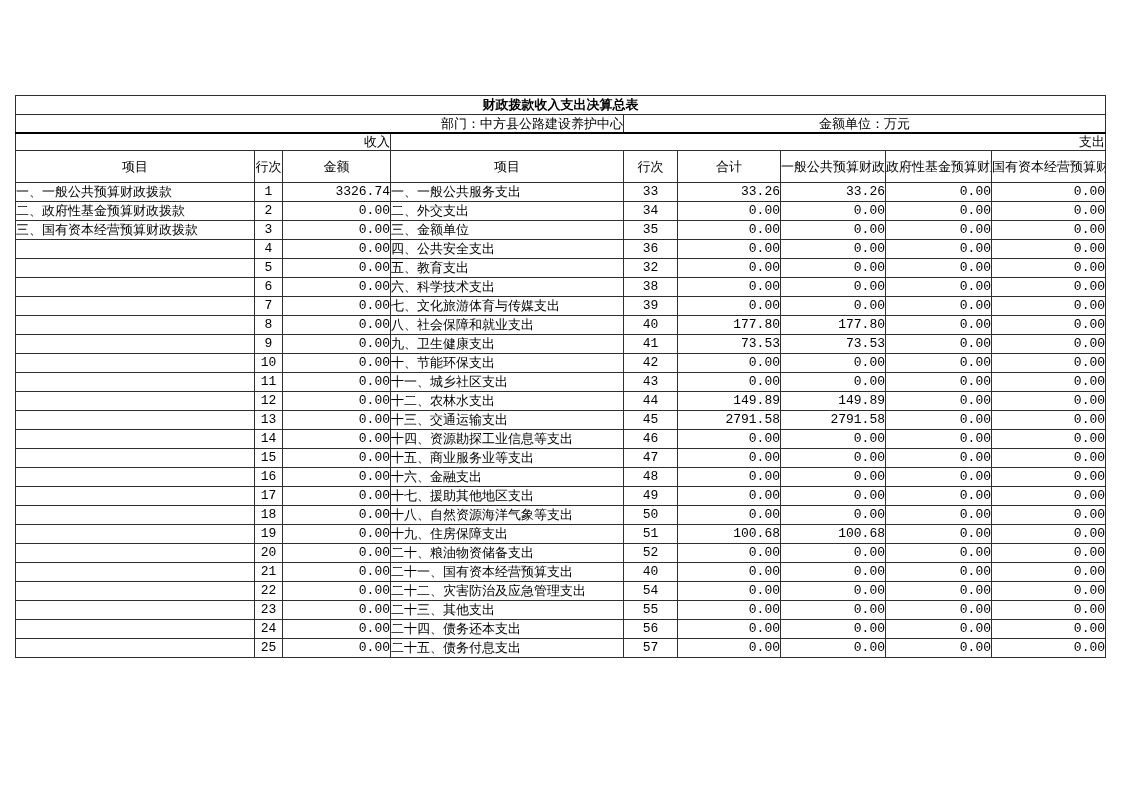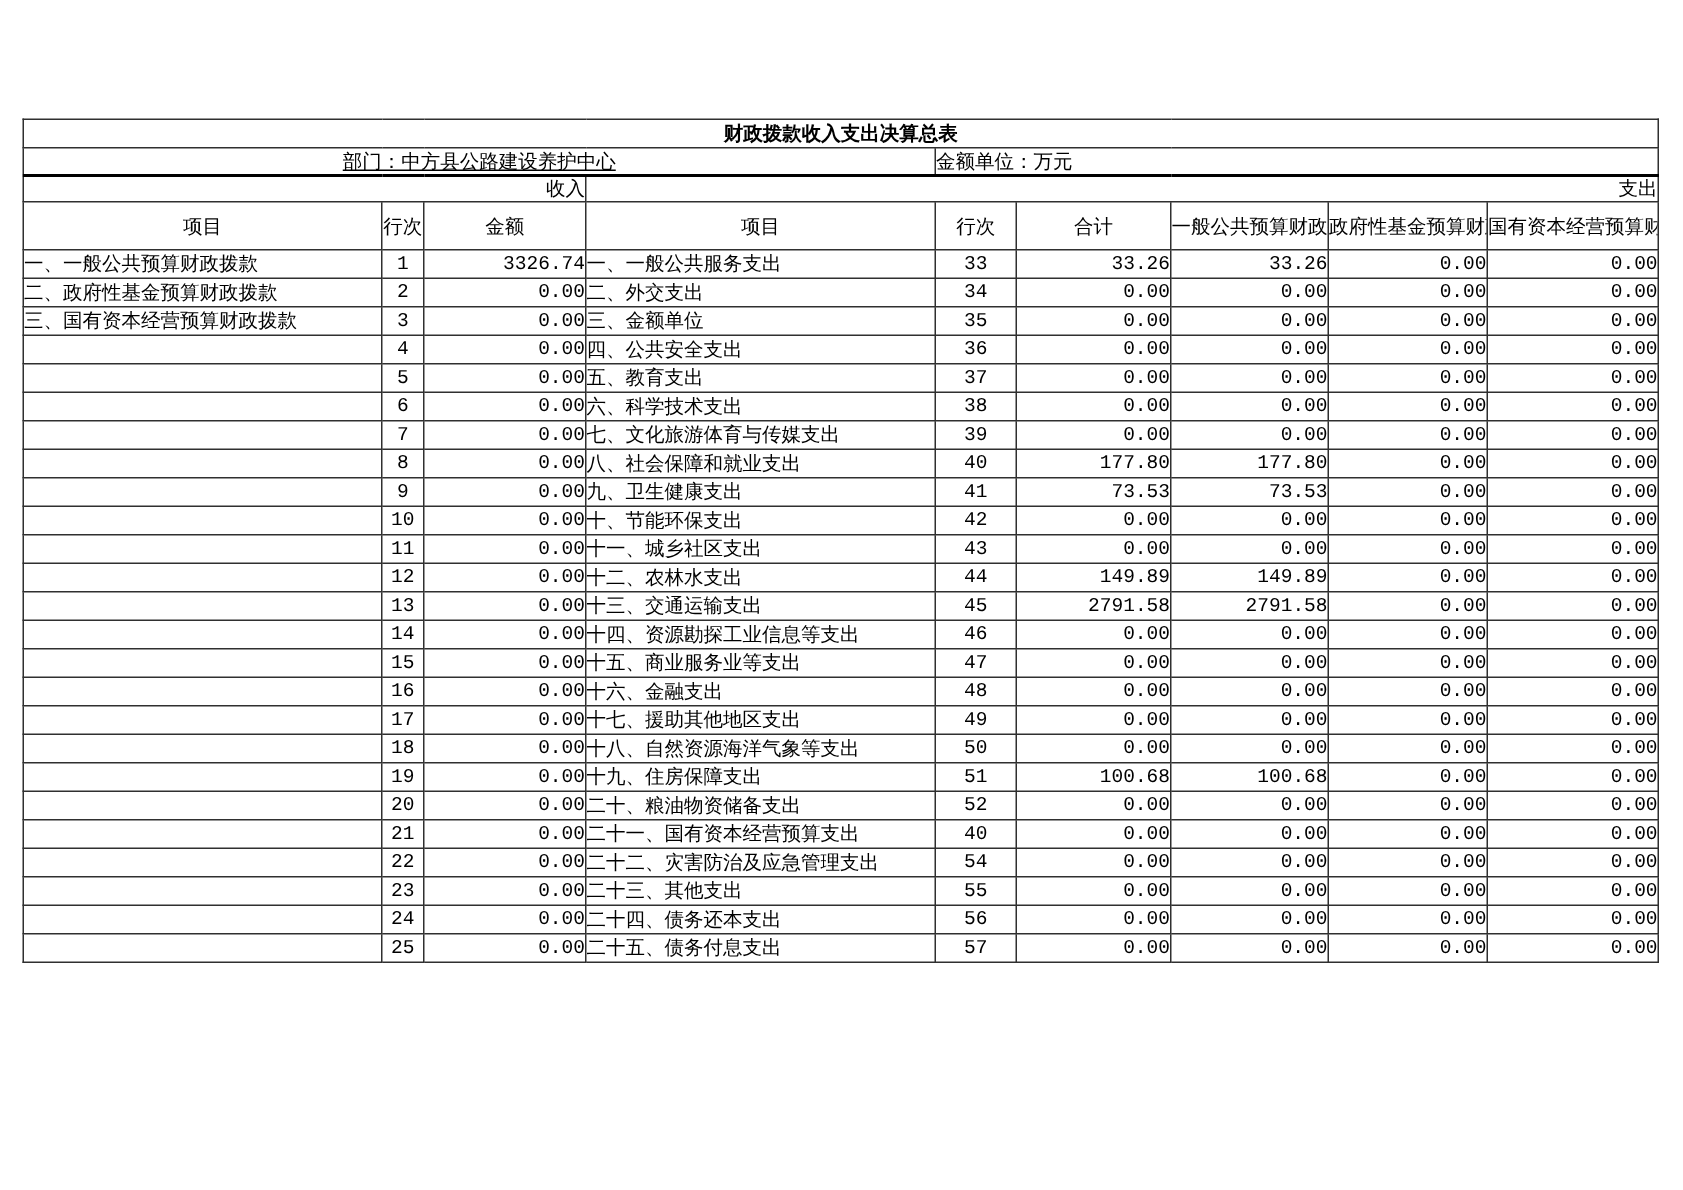--- a/index.html
+++ b/index.html
@@ -1,32 +1,32 @@
 <!DOCTYPE html>
 <html><head>
 <meta charset="utf-8">
 <style>
   html,body{margin:0;padding:0;}
   body{
     width:1122px;height:793px;background:#ffffff;position:relative;
     font-family:"Liberation Serif","DejaVu Serif",serif;color:#000;
   }
   table.fiscal{
-    position:absolute;left:15px;top:79px;width:1090px;
+    position:absolute;left:15px;top:95px;width:1090px;
     border-collapse:collapse;table-layout:fixed;border:1px solid #2f2f2f;
   }
   .fiscal td{
     border:1px solid #2f2f2f;padding:0;font-size:13px;line-height:16px;
     vertical-align:middle;overflow:hidden;white-space:nowrap;
   }
   .title-cell{height:18px;font-weight:bold;font-size:14px;text-align:center;line-height:18px;}
   .code-cell{height:20px;font-weight:bold;text-align:right;padding-right:8px;letter-spacing:1px;}
   .blank-cell{height:20px;}
-  .meta-left{height:17px;text-align:center;padding-left:5px;text-decoration:underline;}
-  .meta-right{text-align:left;padding-right:8px;}
+  .meta-left{height:17px;text-align:right;padding-left:5px;}
+  .meta-right{text-align:center;padding-right:8px;}
   tr.thick-bottom td{border-bottom:2px solid #000;}
   .section-cell{height:16px;text-align:right;}
   .hdr{height:31px;text-align:center;white-space:normal;padding:0 9px;line-height:15px;margin-top:17px;}
   .hdr-narrow{padding:0 2px;}
   .idx{height:18px;text-align:center;}
   .data-row td{height:18px;}
   .item-cell{text-align:left;padding-left:5px;}
   .num-cell,.num{font-family:"Liberation Mono","DejaVu Sans Mono",monospace;font-size:13px;}
   .ctr{text-align:center;}
   .rt{text-align:right;padding-right:9px;}
@@ -112,21 +112,21 @@
           <td class="num-cell rt">0.00</td>
           <td class="num-cell rt">0.00</td>
           <td class="num-cell rt">0.00</td>
           <td class="num-cell rt">0.00</td>
         </tr>
         <tr class="data-row">
           <td class="item-cell"></td>
           <td class="num-cell ctr">5</td>
           <td class="num-cell rt">0.00</td>
           <td class="item-cell">五、教育支出</td>
-          <td class="num-cell ctr">37</td>
+          <td class="num-cell ctr">32</td>
           <td class="num-cell rt">0.00</td>
           <td class="num-cell rt">0.00</td>
           <td class="num-cell rt">0.00</td>
           <td class="num-cell rt">0.00</td>
         </tr>
         <tr class="data-row">
           <td class="item-cell"></td>
           <td class="num-cell ctr">6</td>
           <td class="num-cell rt">0.00</td>
           <td class="item-cell">六、科学技术支出</td>

